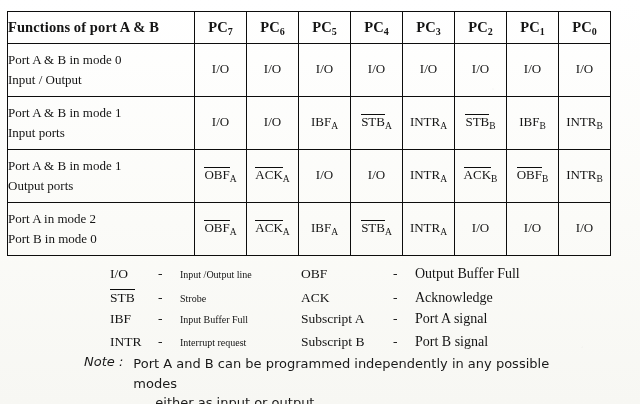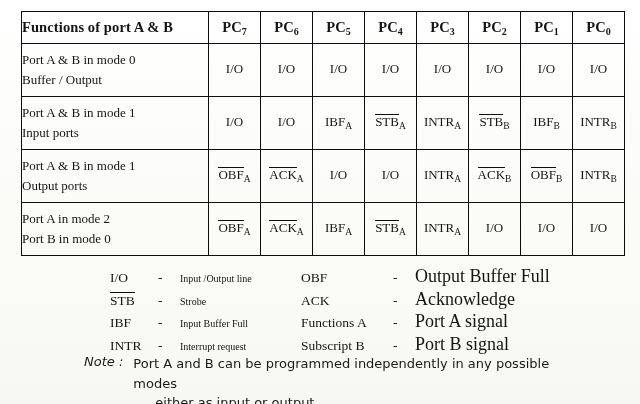--- a/index.html
+++ b/index.html
@@ -24,21 +24,21 @@
       radial-gradient(circle at 77% 22%, rgba(0,0,0,0.015) 0 1px, transparent 1px),
       radial-gradient(circle at 43% 63%, rgba(0,0,0,0.012) 0 1px, transparent 1px),
       radial-gradient(circle at 91% 86%, rgba(0,0,0,0.014) 0 1px, transparent 1px),
       linear-gradient(180deg, #ffffff 0%, #fbfbf8 55%, #f7f7f3 100%);
     pointer-events: none;
   }
 
   
   .pc-table {
     position: absolute;
-    left: 21px;
+    left: 7px;
     top: 11px;
     width: 603px;
     border-collapse: collapse;
     table-layout: fixed;
   }
   .pc-table td, .pc-table th {
     border: 1.6px solid #0d0d0d;
     padding: 0;
     vertical-align: middle;
     background: transparent;
@@ -120,21 +120,21 @@
     margin-left: 13px;
     font-size: 13.5px;
     text-align: left;
   }
   .lg-dash2 {
     width: 22px;
     font-size: 13.5px;
     text-align: left;
   }
   .lg-desc2 {
-    font-size: 18px;
+    font-size: 14px;
     text-align: left;
   }
   .ovl {
     border-top: 1.3px solid #0d0d0d;
     display: inline-block;
     line-height: 1.15;
   }
 
   
   .note {
@@ -193,21 +193,21 @@
       <th class="hdr-pc"><span>PC</span><span class="sub">2</span></th>
       <th class="hdr-pc"><span>PC</span><span class="sub">1</span></th>
       <th class="hdr-pc"><span>PC</span><span class="sub">0</span></th>
     </tr>
   </thead>
   <tbody>
 
     <tr>
       <td class="fn-cell">
         <span>Port A &amp; B in mode 0</span>
-        <span class="l2">Buffer / Output</span>
+        <span class="l2">Input / Output</span>
       </td>
       <td class="sig-cell"><span class="sig"><span class="base">I/O</span><span class="sub"></span></span></td>
       <td class="sig-cell"><span class="sig"><span class="base">I/O</span><span class="sub"></span></span></td>
       <td class="sig-cell"><span class="sig"><span class="base">I/O</span><span class="sub"></span></span></td>
       <td class="sig-cell"><span class="sig"><span class="base">I/O</span><span class="sub"></span></span></td>
       <td class="sig-cell"><span class="sig"><span class="base">I/O</span><span class="sub"></span></span></td>
       <td class="sig-cell"><span class="sig"><span class="base">I/O</span><span class="sub"></span></span></td>
       <td class="sig-cell"><span class="sig"><span class="base">I/O</span><span class="sub"></span></span></td>
       <td class="sig-cell"><span class="sig"><span class="base">I/O</span><span class="sub"></span></span></td>
     </tr>
@@ -277,21 +277,21 @@
     <div class="lg-desc">Strobe</div>
     <div class="lg-abbr2"><span>ACK</span></div>
     <div class="lg-dash2">-</div>
     <div class="lg-desc2">Acknowledge</div>
   </div>
 
   <div class="legend-row">
     <div class="lg-abbr"><span>IBF</span></div>
     <div class="lg-dash">-</div>
     <div class="lg-desc">Input Buffer Full</div>
-    <div class="lg-abbr2"><span>Functions A</span></div>
+    <div class="lg-abbr2"><span>Subscript A</span></div>
     <div class="lg-dash2">-</div>
     <div class="lg-desc2">Port A signal</div>
   </div>
 
   <div class="legend-row">
     <div class="lg-abbr"><span>INTR</span></div>
     <div class="lg-dash">-</div>
     <div class="lg-desc">Interrupt request</div>
     <div class="lg-abbr2"><span>Subscript B</span></div>
     <div class="lg-dash2">-</div>

